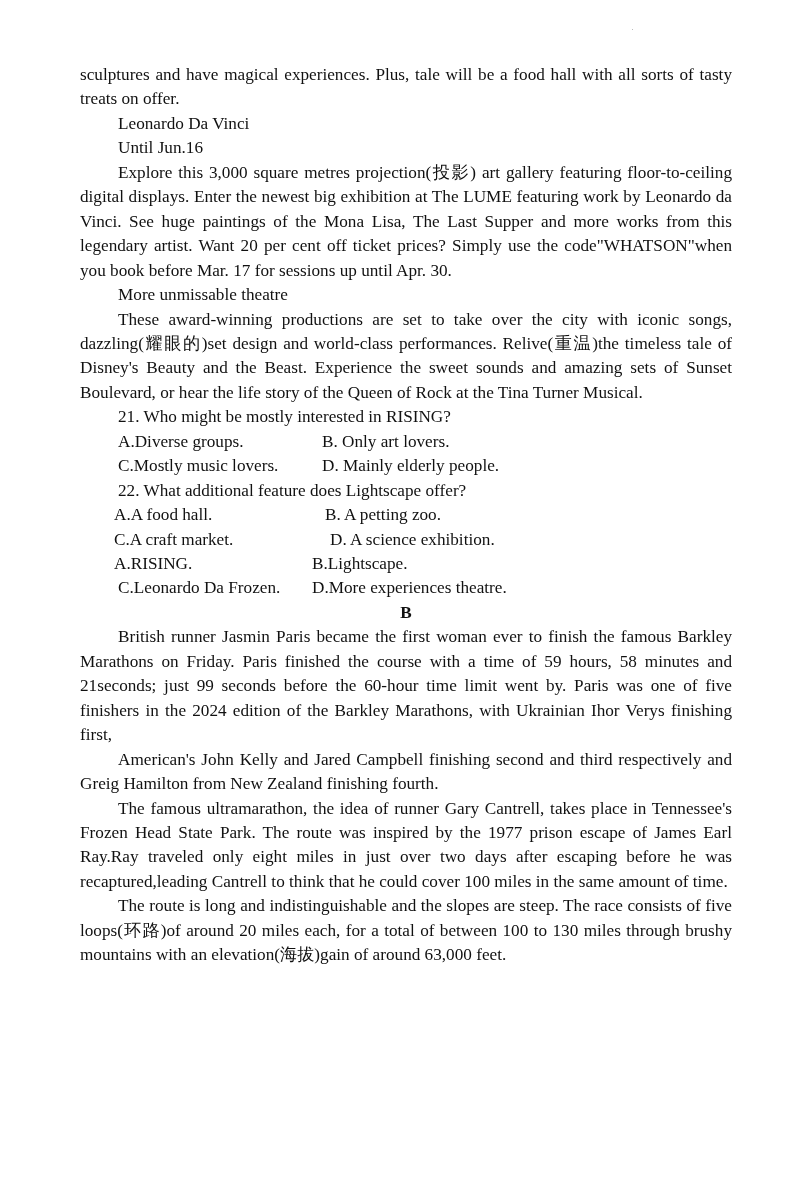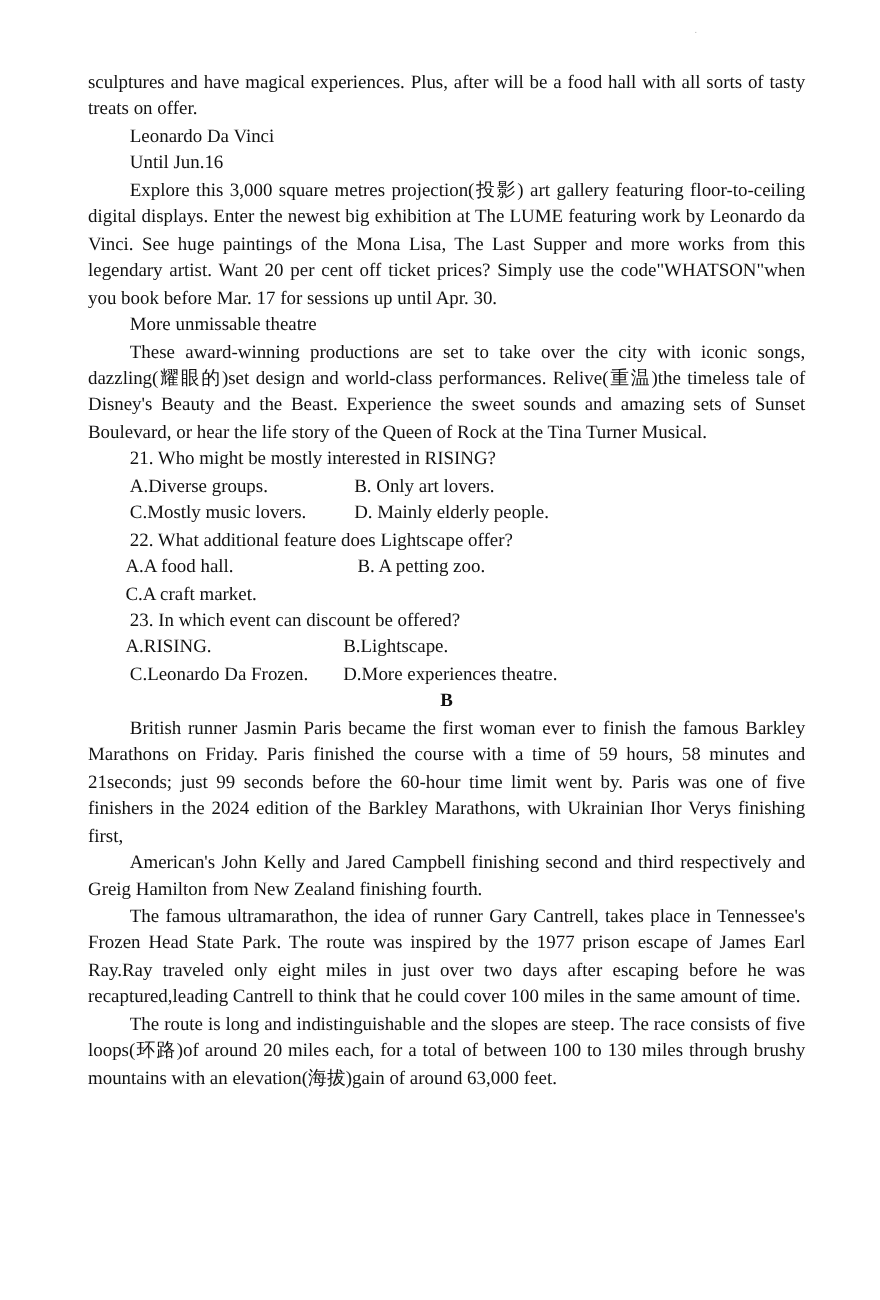--- a/index.html
+++ b/index.html
@@ -22,21 +22,21 @@
   .section-letter { margin: 0; text-align: center; font-weight: bold; }
   .speck { position: absolute; left: 632px; top: 29px; width: 1px; height: 1px; background: #bbbbbb; }
 </style>
 </head>
 <body>
 
 <div class="speck"></div>
 
 <div class="page">
 
-  <p class="p noindent">sculptures and have magical experiences. Plus, after will be a food hall with all sorts of tasty treats on offer.</p>
+  <p class="p noindent">sculptures and have magical experiences. Plus, tale will be a food hall with all sorts of tasty treats on offer.</p>
 
   <div>
     <p class="h">Leonardo Da Vinci</p>
     <p class="d">Until Jun.16</p>
     <p class="p">Explore this 3,000 square metres projection(投影) art gallery featuring floor-to-ceiling digital displays. Enter the newest big exhibition at The LUME featuring work by Leonardo da Vinci. See huge paintings of the Mona Lisa, The Last Supper and more works from this legendary artist. Want 20 per cent off ticket prices? Simply use the code"WHATSON"when you book before Mar. 17 for sessions up until Apr. 30.</p>
   </div>
 
   <div>
     <p class="h">More unmissable theatre</p>
     <p class="p">These award-winning productions are set to take over the city with iconic songs, dazzling(耀眼的)set design and world-class performances. Relive(重温)the timeless tale of Disney's Beauty and the Beast. Experience the sweet sounds and amazing sets of Sunset Boulevard, or hear the life story of the Queen of Rock at the Tina Turner Musical.</p>
@@ -55,25 +55,25 @@
   </div>
 
   <div>
     <p class="q">22. What additional feature does Lightscape offer?</p>
     <div class="opts">
       <span style="left:34px">A.A food hall.</span>
       <span style="left:245px">B. A petting zoo.</span>
     </div>
     <div class="opts">
       <span style="left:34px">C.A craft market.</span>
+      <span style="left:250px">D. A science exhibition.</span>
     </div>
   </div>
 
   <div>
-    <p class="q">23. In which event can discount be offered?</p>
     <div class="opts">
       <span style="left:34px">A.RISING.</span>
       <span style="left:232px">B.Lightscape.</span>
     </div>
     <div class="opts">
       <span style="left:38px">C.Leonardo Da Frozen.</span>
       <span style="left:232px">D.More experiences theatre.</span>
     </div>
   </div>
 

